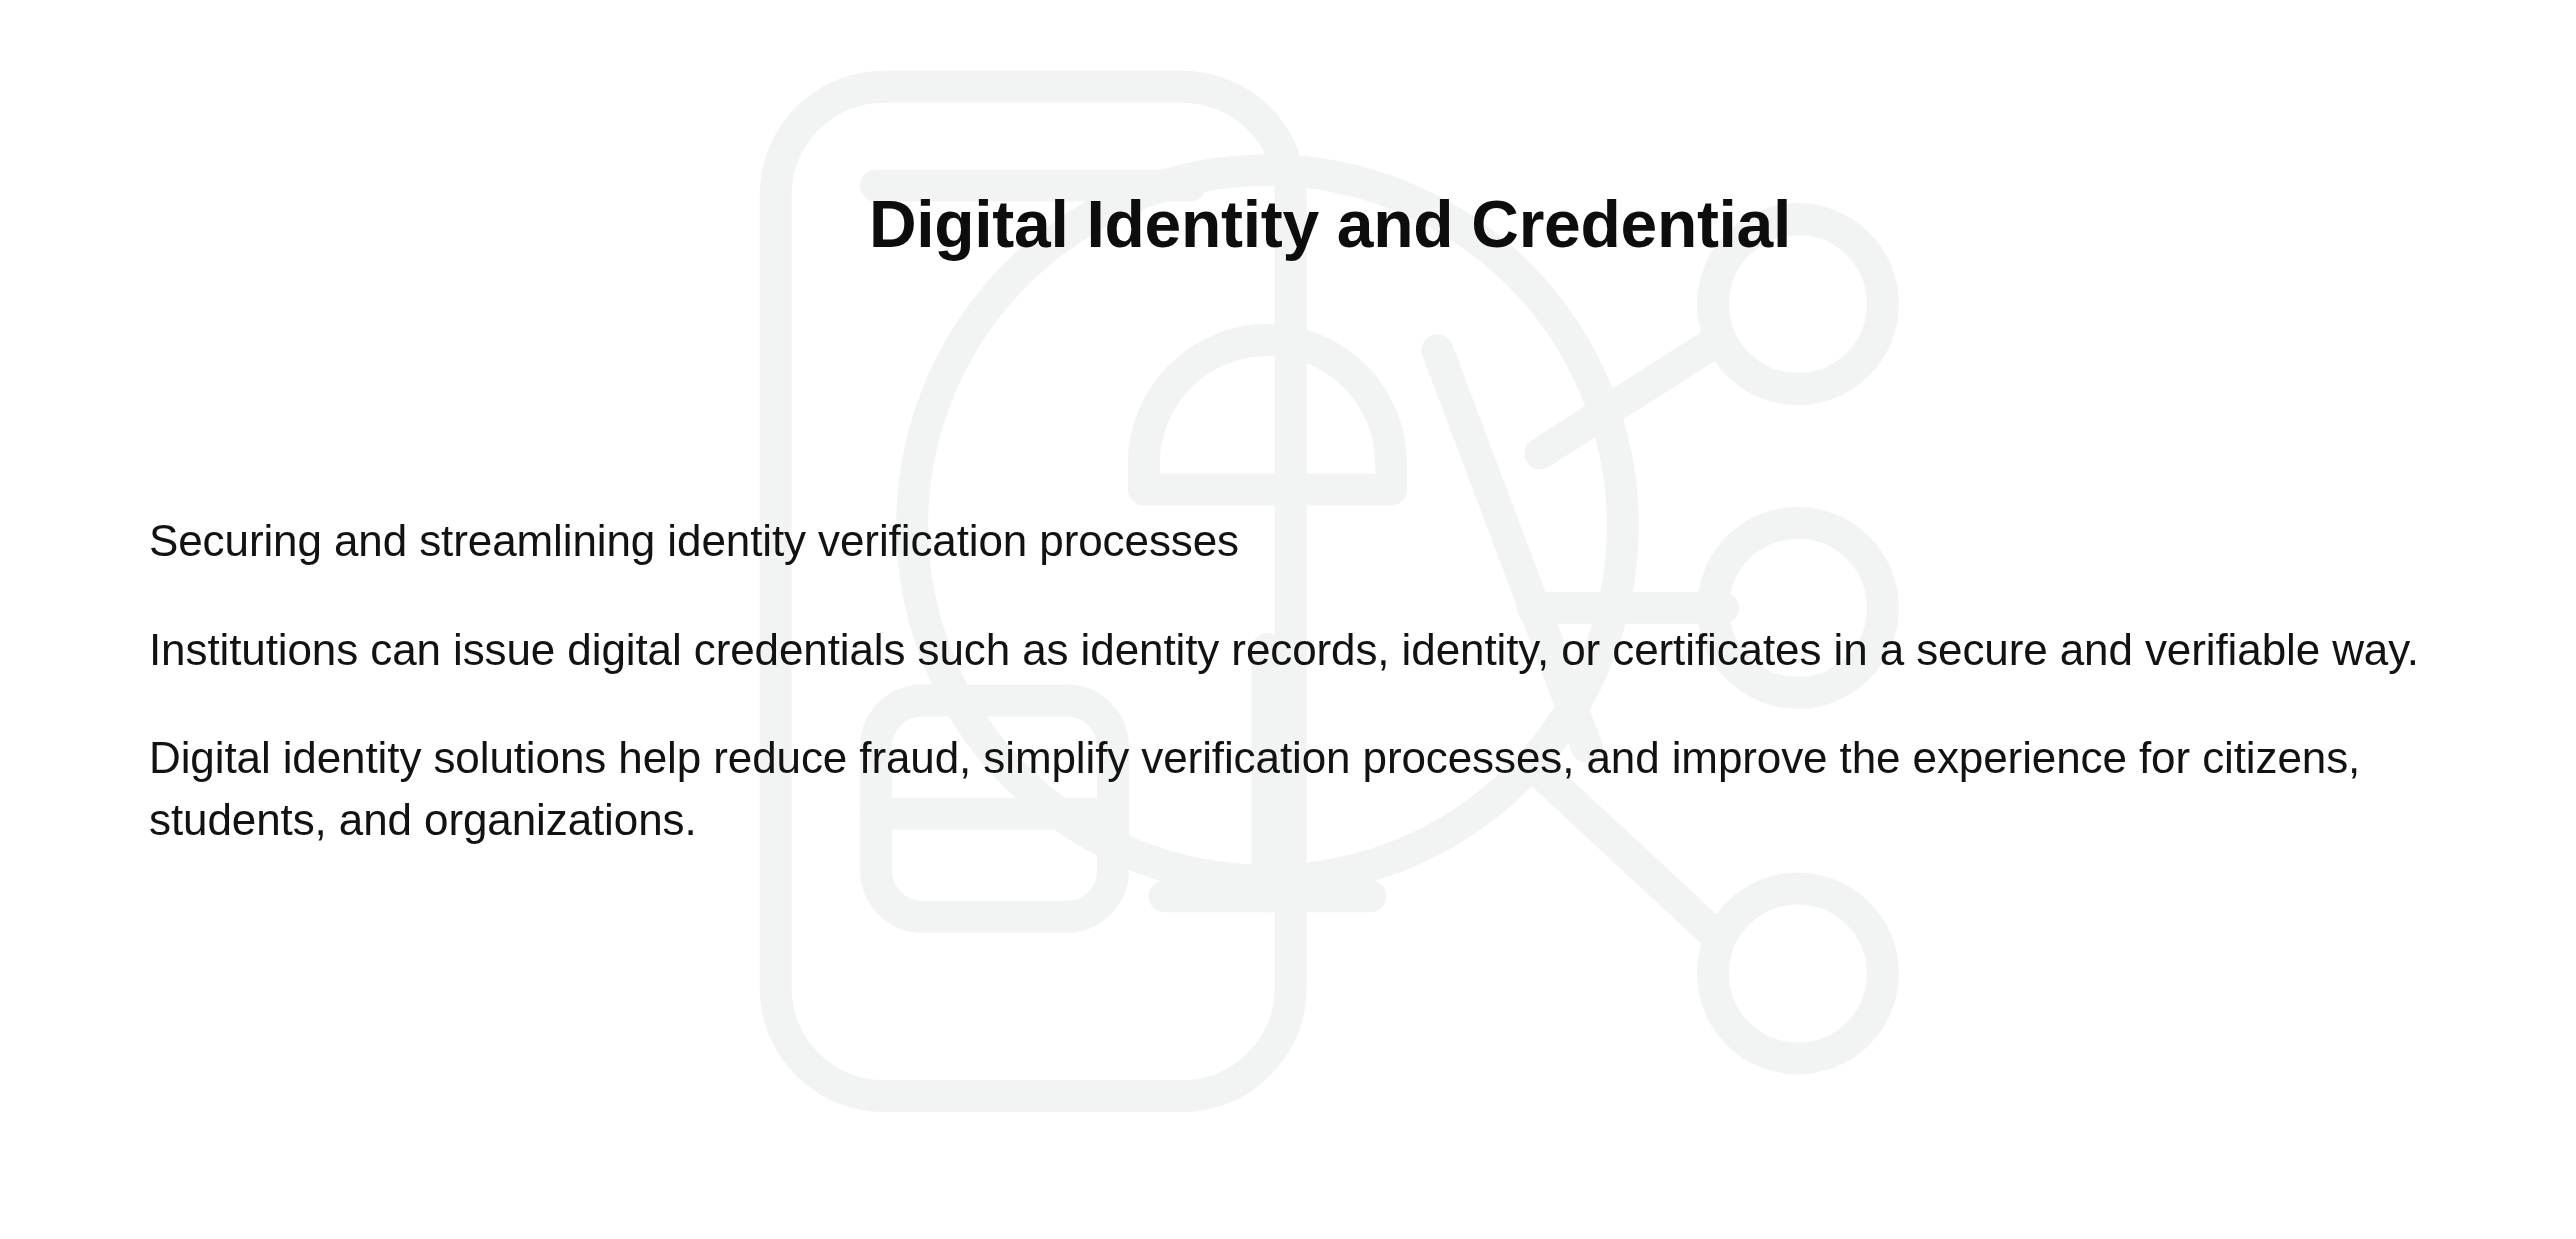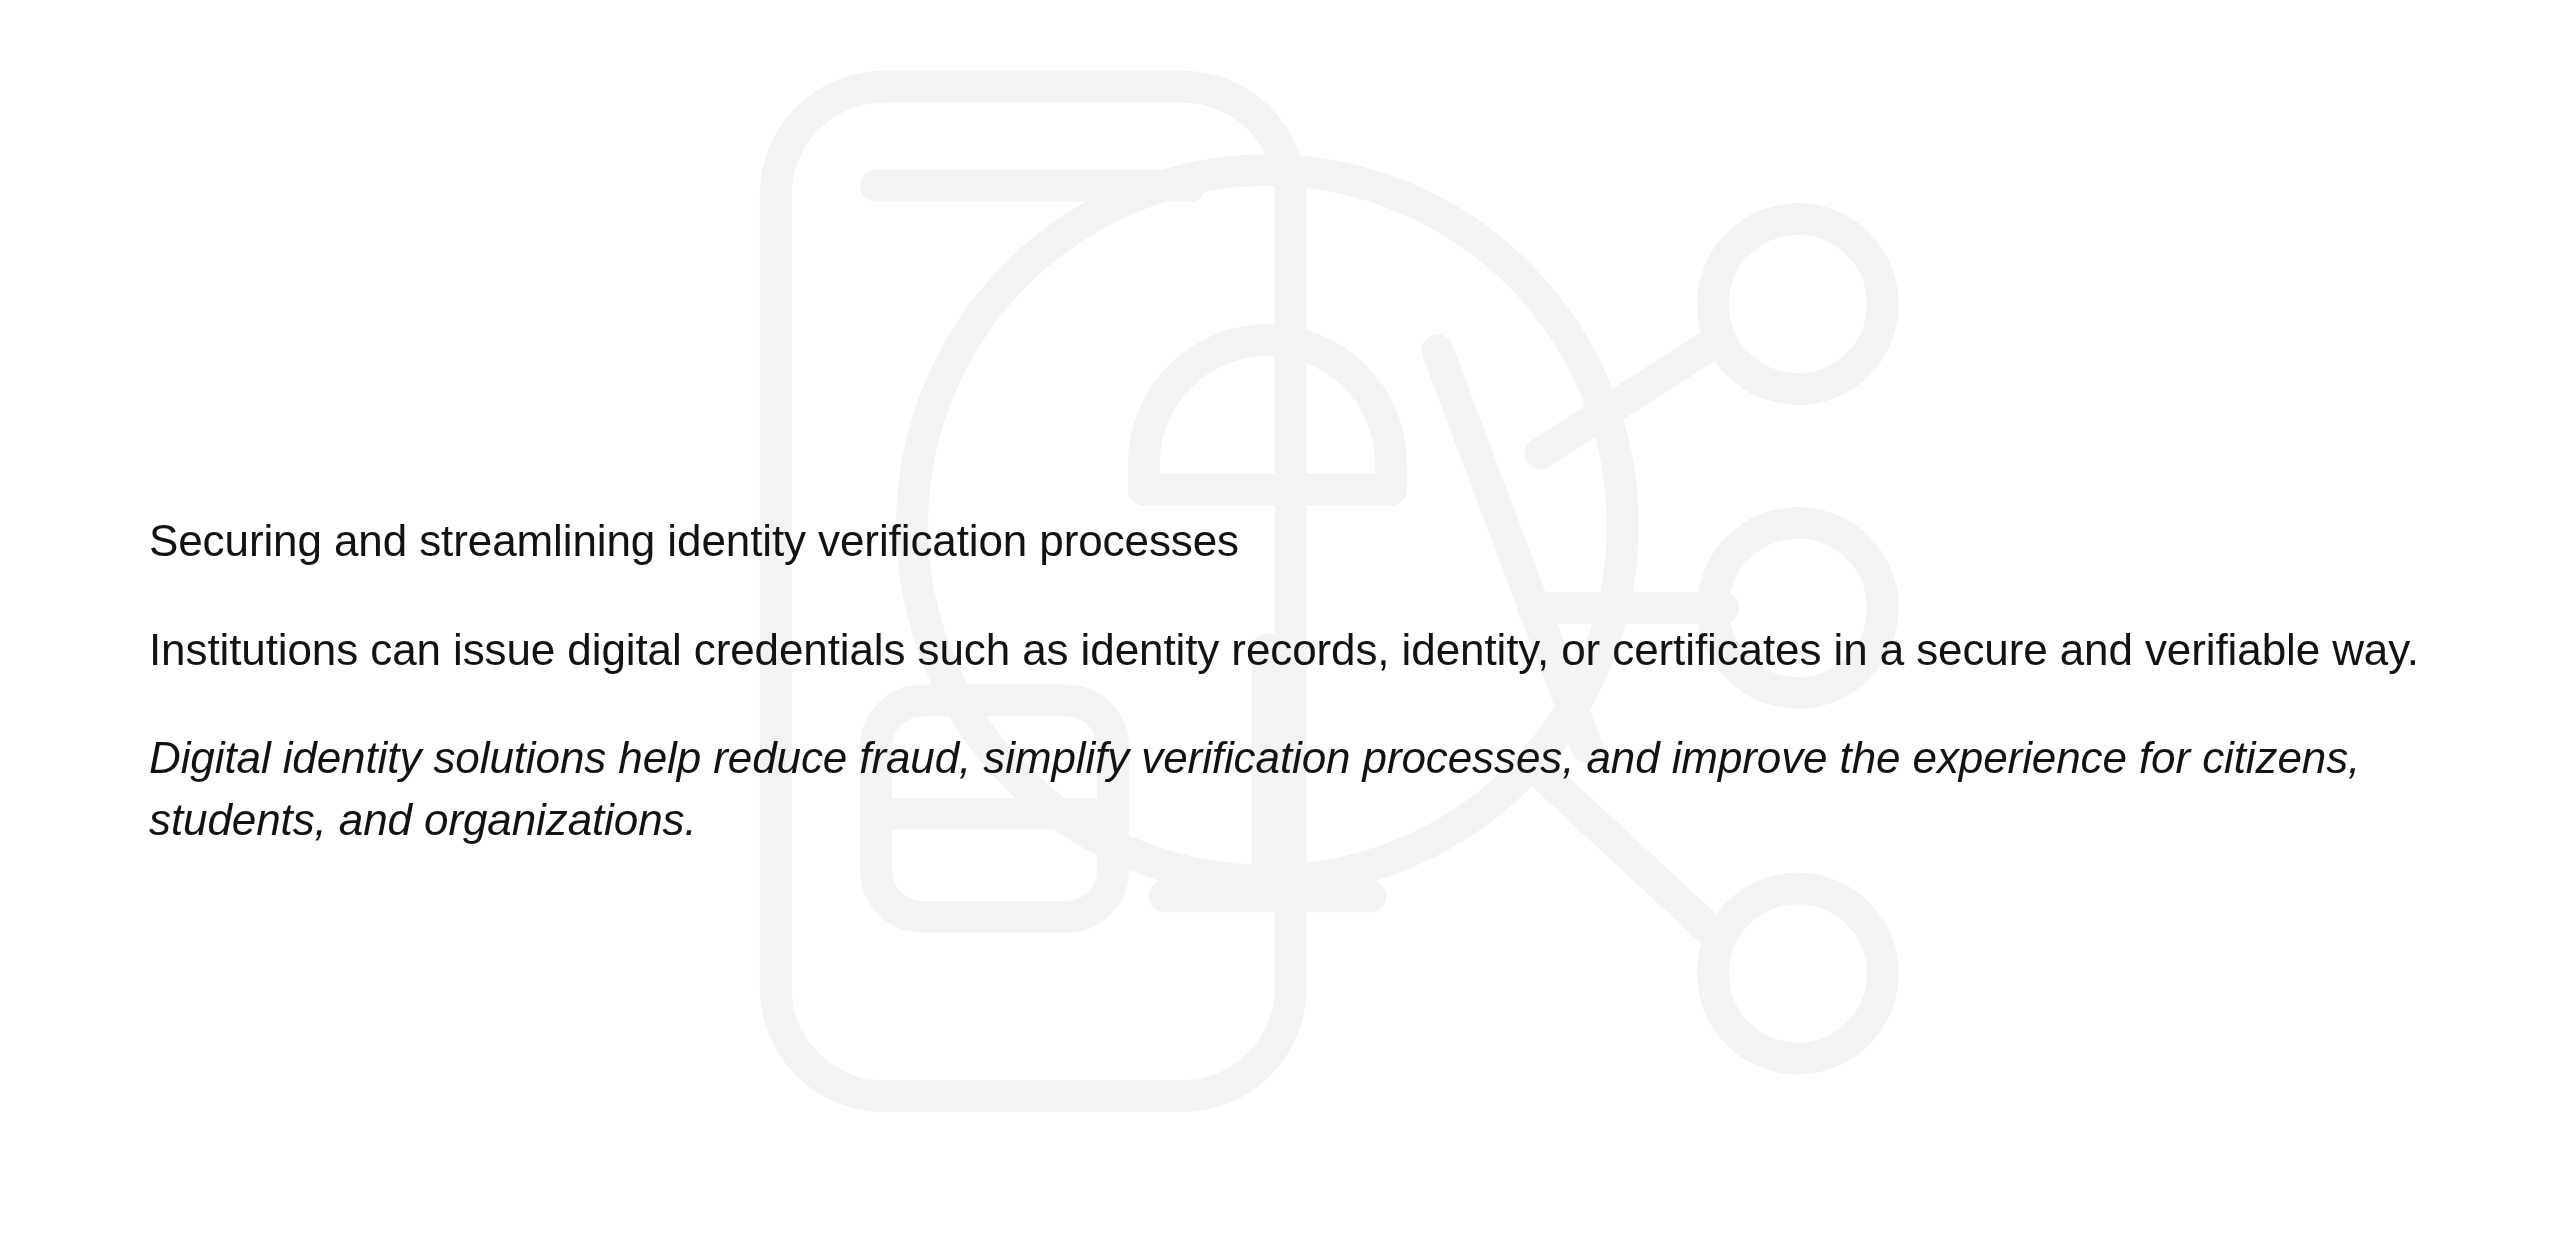--- a/index.html
+++ b/index.html
@@ -74,21 +74,20 @@
   .paragraph {
     font-size: 44px;
     line-height: 1.40;
     font-weight: 400;
     color: #121212;
     margin: 0 0 47px 0;
     letter-spacing: -0.1px;
   }
   .paragraph:last-child {
     margin-bottom: 4px;
-    font-style: italic;
   }
 </style>
 </head>
 <body>
 
 <div id="slide">
 
   <div id="watermark">
     <svg viewBox="0 0 2330 2070" xmlns="http://www.w3.org/2000/svg">
       <g fill="none" stroke="#F2F3F3" stroke-width="62" stroke-linecap="round" stroke-linejoin="round">
@@ -116,20 +115,21 @@
         <circle cx="2060" cy="1060" r="165"></circle>
         <circle cx="2060" cy="1770" r="165"></circle>
 
       </g>
     </svg>
   </div>
 
   <div id="content">
 
     <h1 id="page-title">
+      <span class="title-line">Digital Identity and Credential</span>
     </h1>
 
     <div id="body-copy">
       <p class="paragraph">Securing and streamlining identity verification processes</p>
       <p class="paragraph">Institutions can issue digital credentials such as identity records, identity, or certificates in a secure and verifiable way.</p>
       <p class="paragraph">Digital identity solutions help reduce fraud, simplify verification processes, and improve the experience for citizens, students, and organizations.</p>
     </div>
 
   </div>
 </div>

